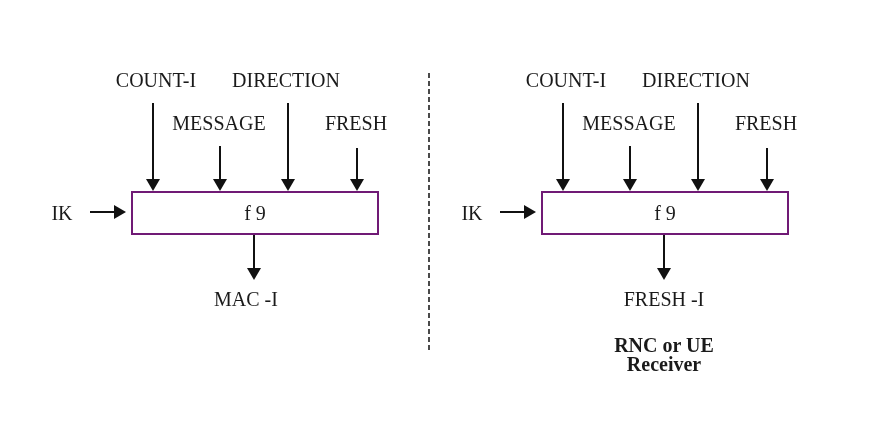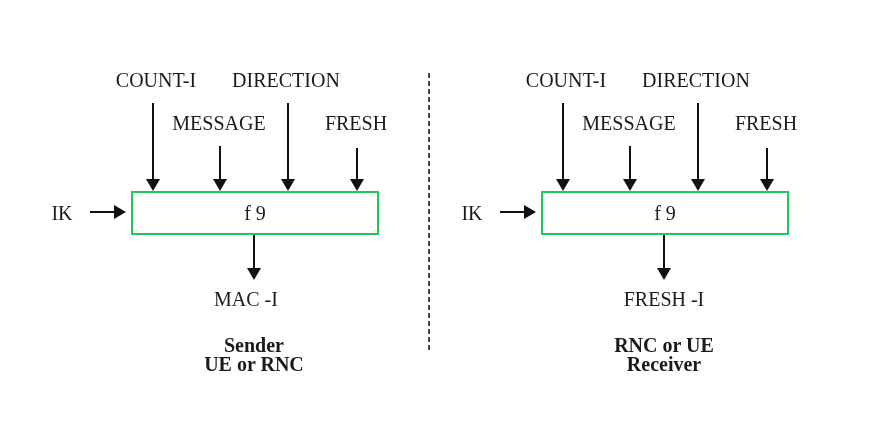--- a/index.html
+++ b/index.html
@@ -50,21 +50,21 @@
     border-bottom: 7px solid transparent;
     border-left: 12px solid #111111;
   }
   .fbox {
     position: absolute;
     left: 131px;
     top: 191px;
     width: 248px;
     height: 44px;
     box-sizing: border-box;
-    border: 2px solid #22c55e;
+    border: 2px solid #701a75;
     background: #ffffff;
     display: flex;
     align-items: center;
     justify-content: center;
     font-size: 20px;
   }
   .caption {
     position: absolute;
     transform: translateX(-50%);
     text-align: center;
@@ -114,24 +114,20 @@
 
     <div class="fbox">
       <span>f 9</span>
     </div>
 
     <div class="vline" style="left:253px; top:235px; height:33px"></div>
     <div class="head-down" style="left:247px; top:268px"></div>
 
     <span class="lbl" style="left:246px; top:289px">MAC -I</span>
 
-    <div class="caption" style="left:254px; top:336px">
-      <div>Sender</div>
-      <div>UE or RNC</div>
-    </div>
   </section>
 
   <section class="diagram" style="left:410px">
     <span class="lbl" style="left:156px; top:70px">COUNT-I</span>
     <span class="lbl" style="left:286px; top:70px">DIRECTION</span>
     <span class="lbl" style="left:219px; top:113px">MESSAGE</span>
     <span class="lbl" style="left:356px; top:113px">FRESH</span>
 
     <div class="vline" style="left:152px; top:103px; height:76px"></div>
     <div class="head-down" style="left:146px; top:179px"></div>

